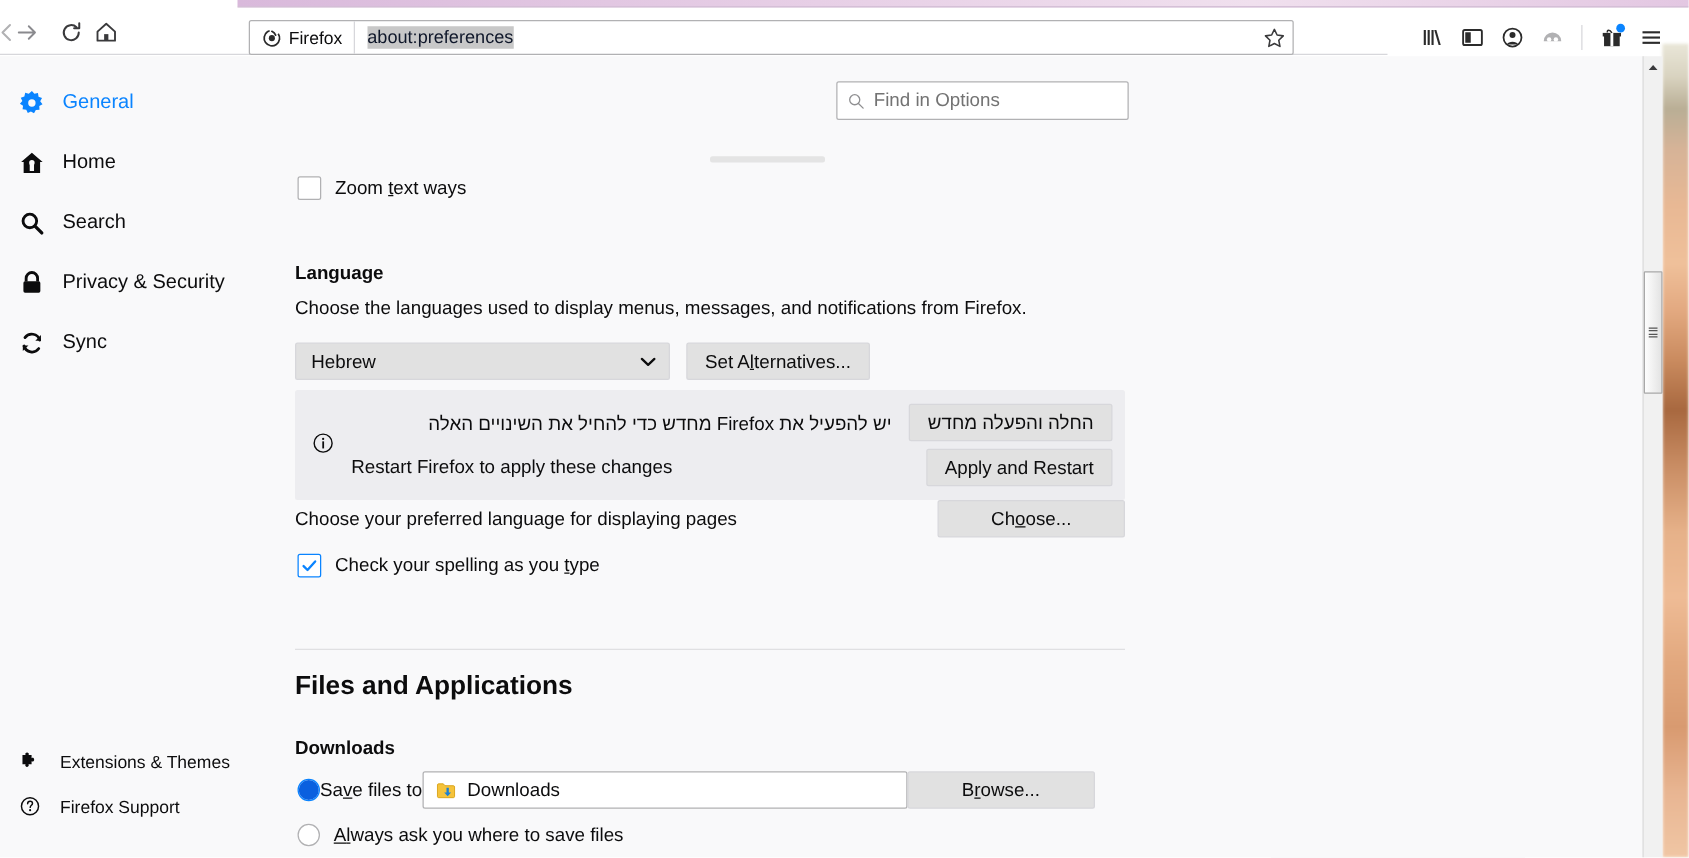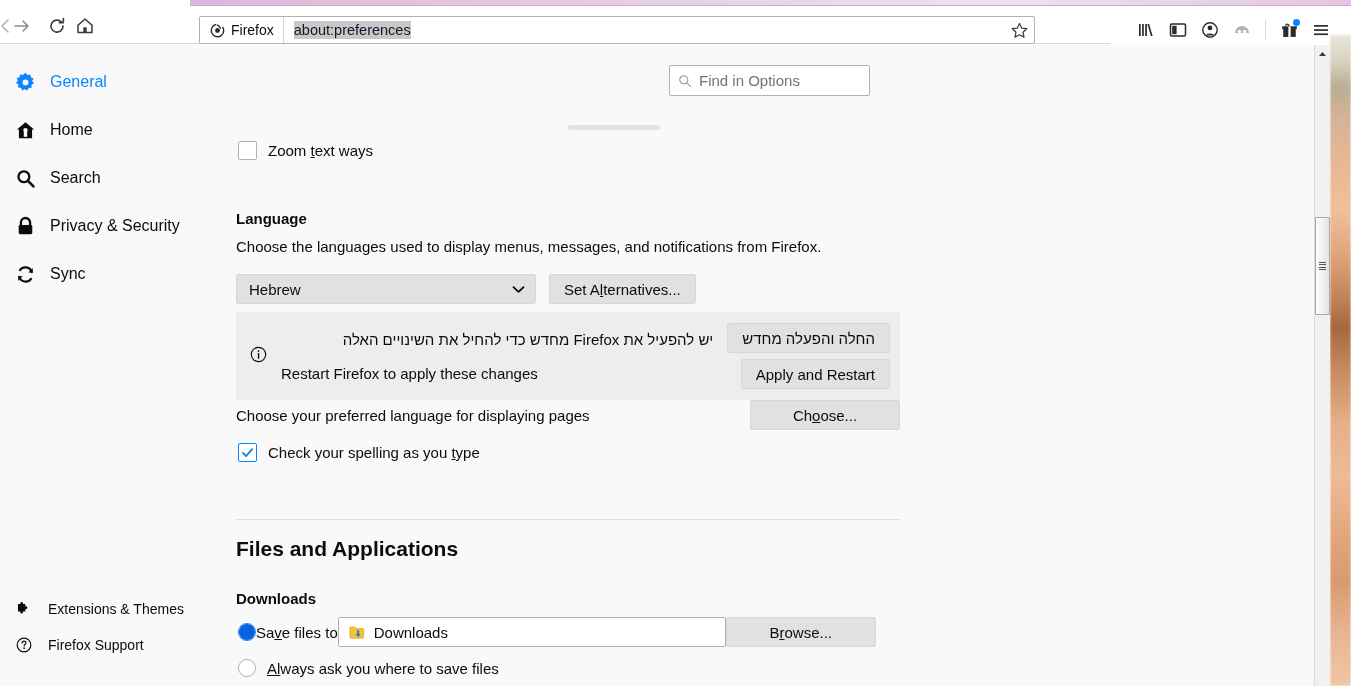--- a/index.html
+++ b/index.html
@@ -90,21 +90,21 @@
     font-size: 16px; color: #0c0c0d; cursor: default;
   }
   .side-item .ico { width: 22px; height: 22px; display: flex; align-items: center; justify-content: center; }
   .side-item.selected { color: #0a84ff; }
   .side-bottom { position: absolute; left: 0; bottom: 18px; width: 232px; }
   .side-bottom .side-item { font-size: 14px; margin-bottom: 10px; height: 26px; }
   .side-bottom .ico { width: 20px; height: 20px; }
 
   
   .findbox {
-    position: absolute; top: 20px; left: 669px; width: 201px; height: 31px;
+    position: absolute; top: 20px; left: 669px; width: 234px; height: 31px;
     border: 1px solid #b1b1b3; border-radius: 2px; background: #ffffff;
     display: flex; align-items: center; padding: 0 8px; gap: 7px;
   }
   .findbox .ph { font-size: 15px; color: #737373; }
 
   
   .main { position: absolute; top: 0; left: 232px; width: 1086px; height: 641px; }
 
   .grabber {
     position: absolute; top: 80px; left: 336px; width: 92px; height: 5px;

